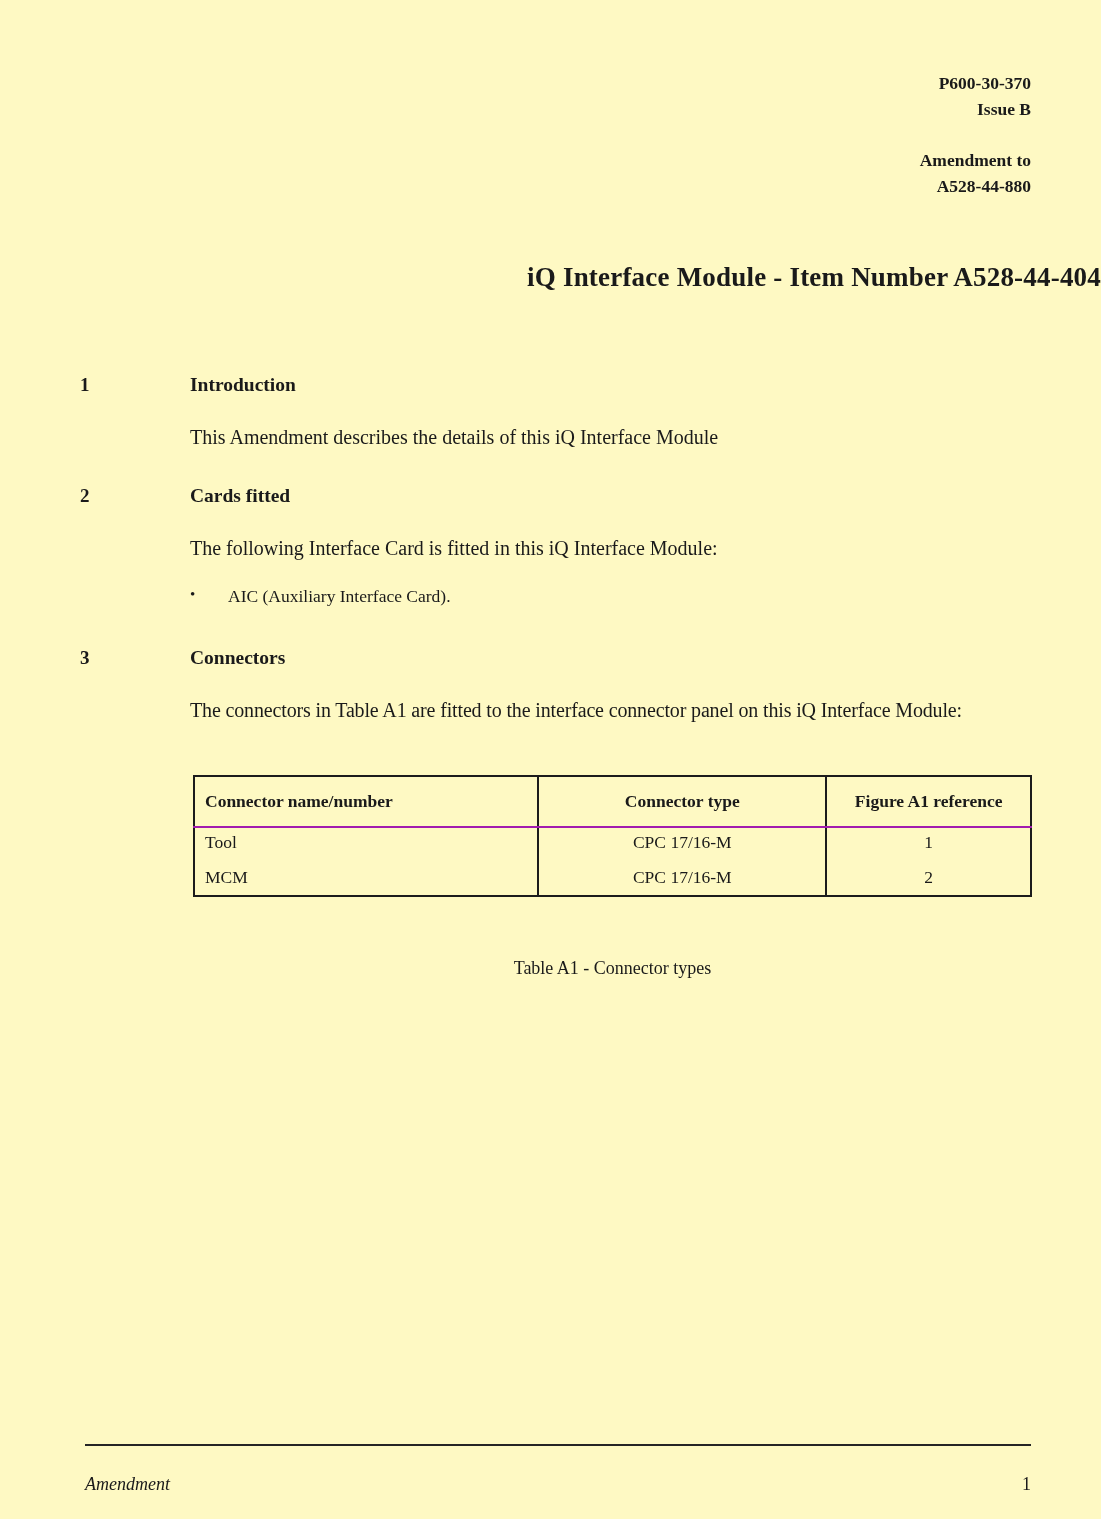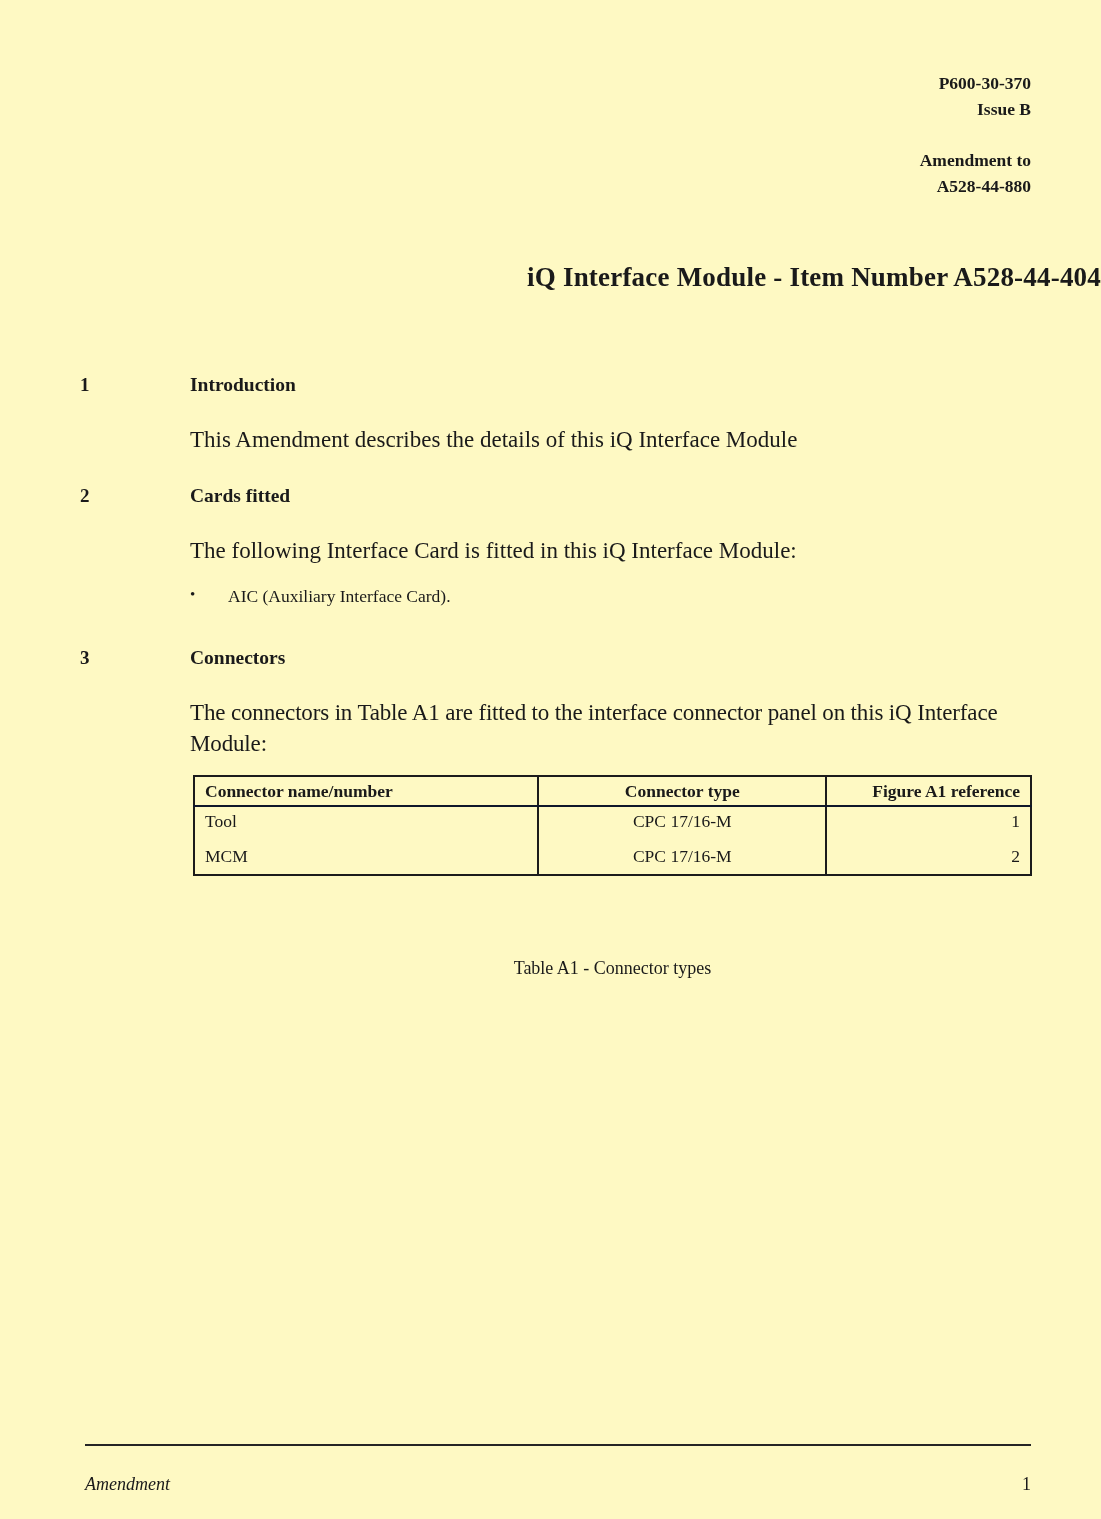--- a/index.html
+++ b/index.html
@@ -52,21 +52,21 @@
   }
   .sec-head {
     position: absolute;
     left: 190px;
     font-size: 19.5px;
     font-weight: bold;
   }
   .sec-body {
     position: absolute;
     left: 190px;
-    font-size: 23px;
+    font-size: 20px;
     line-height: 1.35;
   }
   .s1-row { top: 374px; }
   .s1-body { top: 424px; }
   .s2-row { top: 485px; }
   .s2-body { top: 535px; }
   .bullet-row { top: 586px; left: 190px; position: absolute; font-size: 17.5px; }
   .bullet-marker { display: inline-block; width: 38px; font-size: 15px; vertical-align: top; }
   .s3-row { top: 647px; }
   .s3-body { top: 697px; width: 852px; letter-spacing: -0.15px; }
@@ -79,31 +79,31 @@
     width: 839px;
   }
   table.conn-table {
     width: 100%;
     border-collapse: collapse;
     border: 2px solid #1c1c1c;
     font-size: 17.5px;
   }
   table.conn-table th {
     font-weight: bold;
-    border-bottom: 2px solid #0f172a;
-    height: 30px;
+    border-bottom: 2px solid #a21caf;
+    height: 51px;
     padding: 0 10px;
   }
   table.conn-table td {
     height: 30px;
     padding: 7px 10px;
   }
   .col-name  { width: 345px; text-align: left; }
   .col-type  { width: 289px; text-align: center; border-left: 2px solid #1c1c1c; border-right: 2px solid #1c1c1c; }
-  .col-ref   { width: 205px; text-align: right; }
+  .col-ref   { width: 205px; text-align: center; }
   td.col-name { padding-left: 12px; }
   tr.first-data td { padding-top: 4px; }
   tr.last-data td { padding-bottom: 8px; }
 
   .table-caption {
     position: absolute;
     top: 958px;
     left: 193px;
     width: 839px;
     text-align: center;

